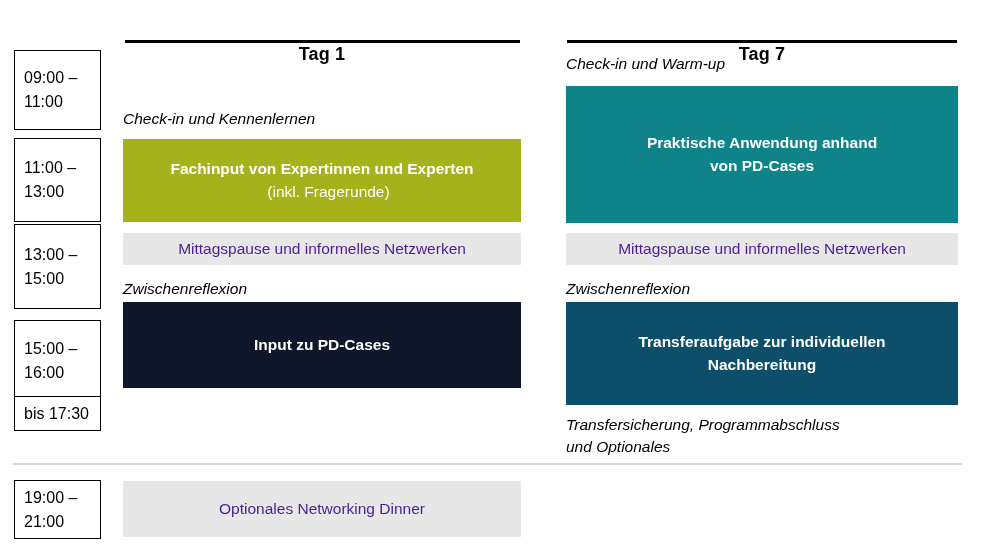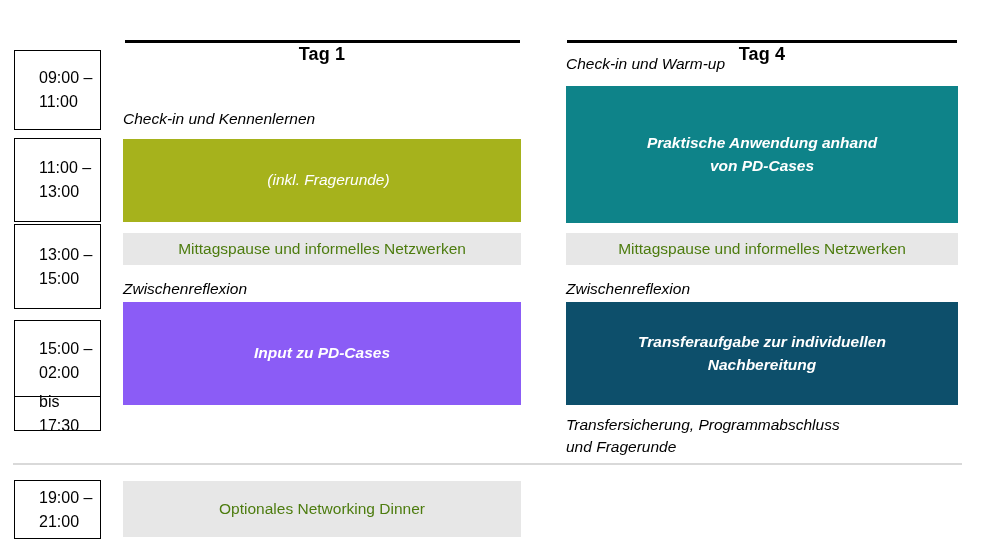--- a/index.html
+++ b/index.html
@@ -15,87 +15,88 @@
   .col-header {
     position:absolute; top:8px; text-align:center;
     font-size:18px; font-weight:bold; letter-spacing:.2px;margin-top:36px;
   }
   .col-underline { position:absolute; top:40px; height:3px; background:#000; }
 
   .timebox {
     position:absolute; left:14px; width:87px; box-sizing:border-box;
     border:1.5px solid #000; background:#fff;
     display:flex; align-items:center;
-    padding-left:24px; font-size:16px; line-height:1.5;
+    padding-left:9px; font-size:16px; line-height:1.5;
     white-space:pre-line;
   }
 
   .italic-item {
     position:absolute; font-style:italic;
     font-size:15.5px; line-height:1.45; white-space:pre-line;
   }
 
   .block {
     position:absolute; box-sizing:border-box;
     display:flex; flex-direction:column; align-items:center; justify-content:center;
     text-align:center; white-space:pre-line;
   }
-  .block.tone-gray  { font-size:15.5px; color:#4d7c0f; }
-  .block.tone-color { color:#fff; font-weight:bold; font-size:15.5px; line-height:1.45;font-style:italic; }
+  .block.tone-gray  { font-size:15.5px; color:#4c1d95; }
+  .block.tone-color { color:#fff; font-weight:bold; font-size:15.5px; line-height:1.45; }
   .block .subline { font-weight:normal;margin-left:13px; }
 
   .divider { position:absolute; left:13px; top:463px; width:949px; height:2px; }
 </style>
 </head>
 <body>
 
 <div class="canvas">
 
   <div class="col-header c1">Tag 1</div>
-  <div class="col-header c2">Tag 4</div>
+  <div class="col-header c2">Tag 7</div>
   <div class="col-underline c1" style="left:125px;width:395px;"></div>
   <div class="col-underline c2" style="left:567px;width:390px;"></div>
 
   <div class="timebox" style="top:50px;height:80px;">09:00 –
 11:00</div>
   <div class="timebox" style="top:138px;height:84px;">11:00 –
 13:00</div>
   <div class="timebox" style="top:224px;height:85px;">13:00 –
 15:00</div>
   <div class="timebox" style="top:320px;height:82px;">15:00 –
-02:00</div>
+16:00</div>
   <div class="timebox" style="top:396px;height:35px;">bis 17:30</div>
   <div class="timebox" style="top:480px;height:59px;">19:00 –
 21:00</div>
 
   <div class="italic-item c1" style="top:108px;">Check-in und Kennenlernen</div>
 
   <div class="block tone-color c1" style="top: 139px; height: 83px; background: rgb(166, 178, 28);">
+    <span>Fachinput von Expertinnen und Experten</span>
     <span class="subline">(inkl. Fragerunde)</span>
   </div>
 
   <div class="block tone-gray c1" style="top: 233px; height: 32px; background: rgb(231, 231, 231);">Mittagspause und informelles Netzwerken</div>
 
   <div class="italic-item c1" style="top:278px;">Zwischenreflexion</div>
 
-  <div class="block tone-color c1" style="top: 302px; height: 103px; background: #8b5cf6;">Input zu PD-Cases</div>
+  <div class="block tone-color c1" style="top: 302px; height: 86px; background: #0f172a;">Input zu PD-Cases</div>
 
 
   <div class="block tone-gray c1" style="top: 481px; height: 56px; background: rgb(231, 231, 231);">Optionales Networking Dinner</div>
 
   <div class="italic-item c2" style="top:53px;">Check-in und Warm-up</div>
 
   <div class="block tone-color c2" style="top: 86px; height: 137px; background: rgb(14, 131, 137);">Praktische Anwendung anhand
 von PD-Cases</div>
 
   <div class="block tone-gray c2" style="top: 233px; height: 32px; background: rgb(231, 231, 231);">Mittagspause und informelles Netzwerken</div>
 
   <div class="italic-item c2" style="top:278px;">Zwischenreflexion</div>
 
   <div class="block tone-color c2" style="top: 302px; height: 103px; background: rgb(13, 79, 107);">Transferaufgabe zur individuellen
 Nachbereitung</div>
 
   <div class="italic-item c2" style="top:414px;">Transfersicherung, Programmabschluss
-und Fragerunde</div>
+und Optionales</div>
 
   <div class="divider" style="background: rgb(217, 217, 217);"></div>
 
 </div>
 
 </body></html>

